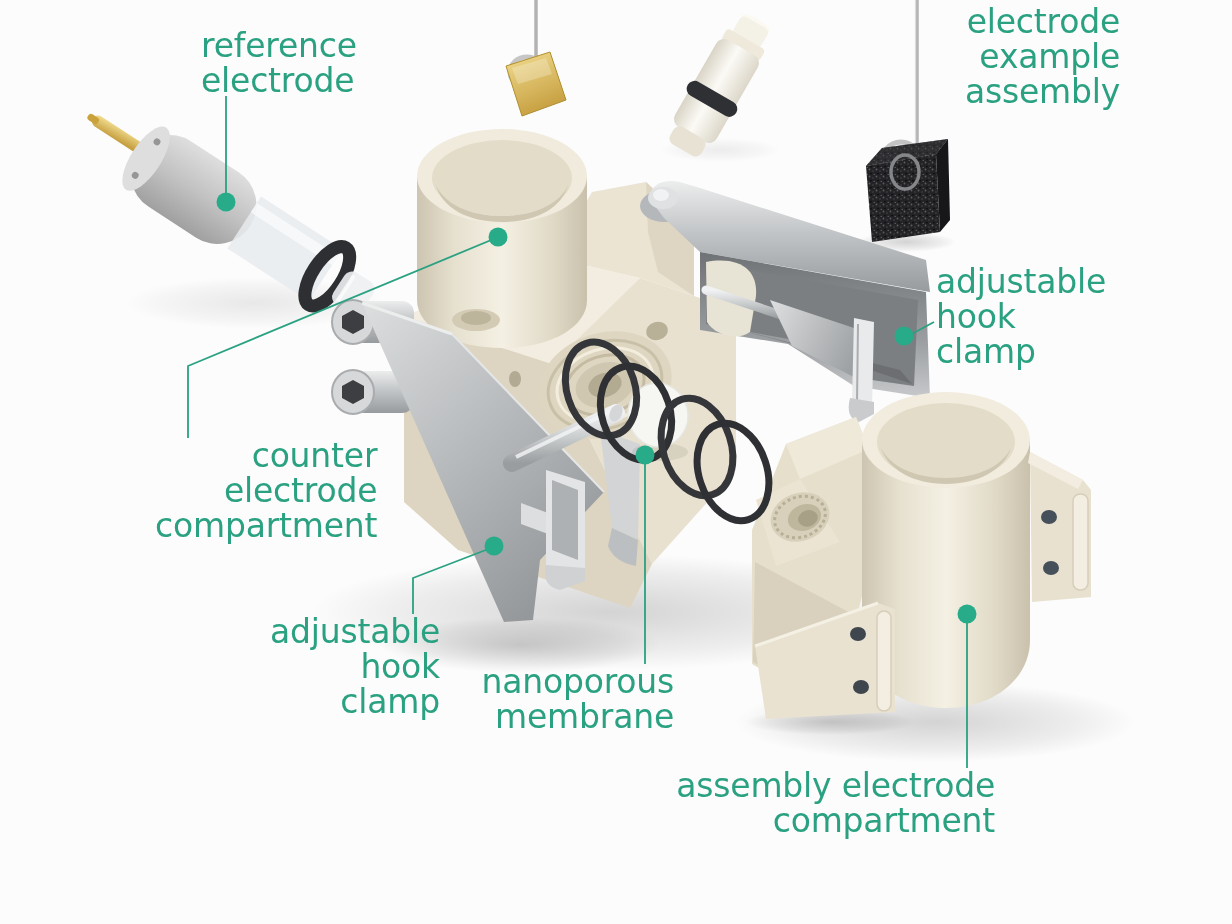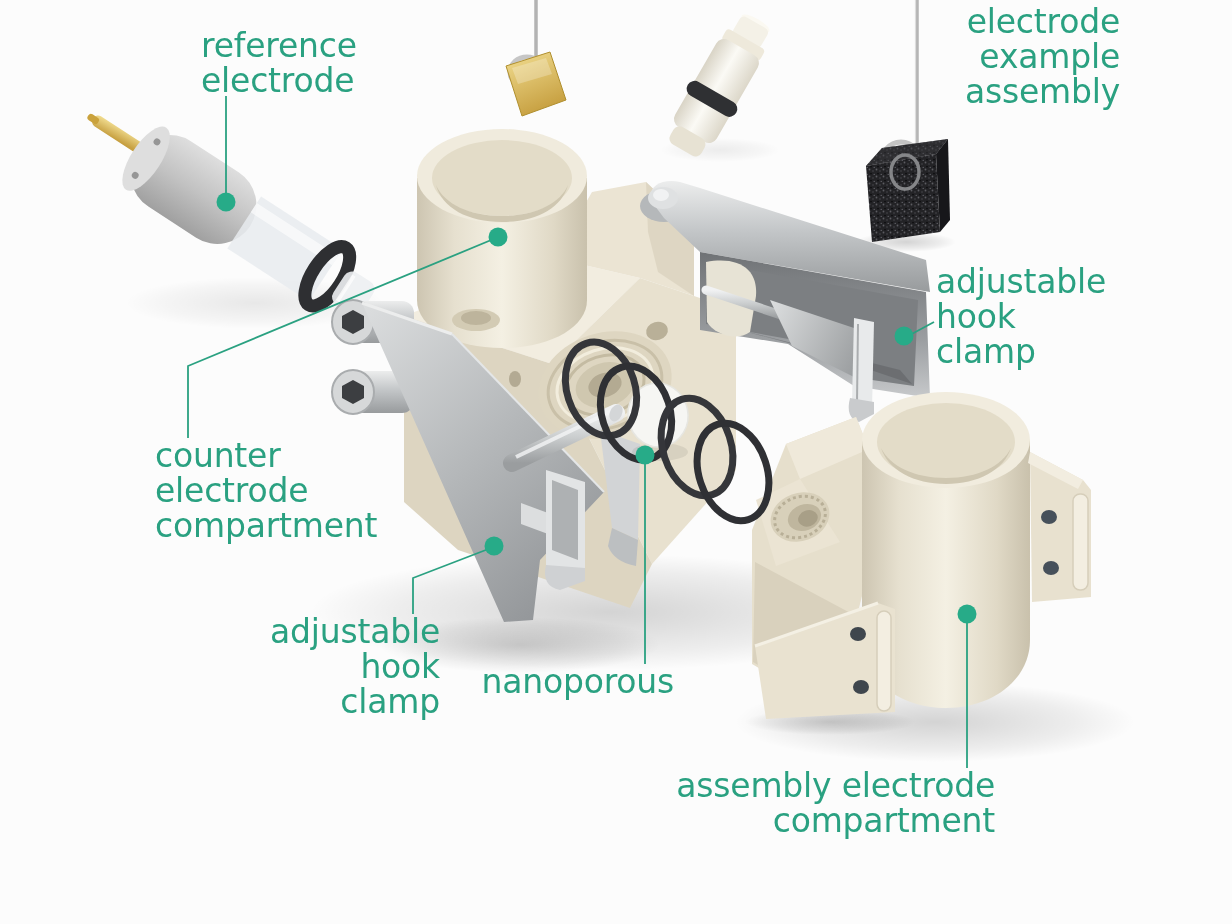--- a/index.html
+++ b/index.html
@@ -280,34 +280,35 @@
   <span>example</span>
   <span>assembly</span>
 </div>
 
 <div class="lbl al" style="left:936px;top:264px;">
   <span>adjustable</span>
   <span>hook</span>
   <span>clamp</span>
 </div>
 
-<div class="lbl al" style="left:155px;top:438px;">
+<div class="lbl al" style="left:155px;top:438px;text-align:right;">
   <span>counter</span>
   <span>electrode</span>
   <span>compartment</span>
 </div>
 
 <div class="lbl ar" style="right:792px;top:614px;">
   <span>adjustable</span>
   <span>hook</span>
   <span>clamp</span>
 </div>
 
 <div class="lbl ar" style="right:558px;top:664px;margin-left:24px;">
   <span>nanoporous</span>
+  <span>membrane</span>
 </div>
 
 <div class="lbl ar" style="right:237px;top:768px;">
   <span>assembly electrode</span>
   <span>compartment</span>
 </div>
 
 </div>
 
 </body></html>

